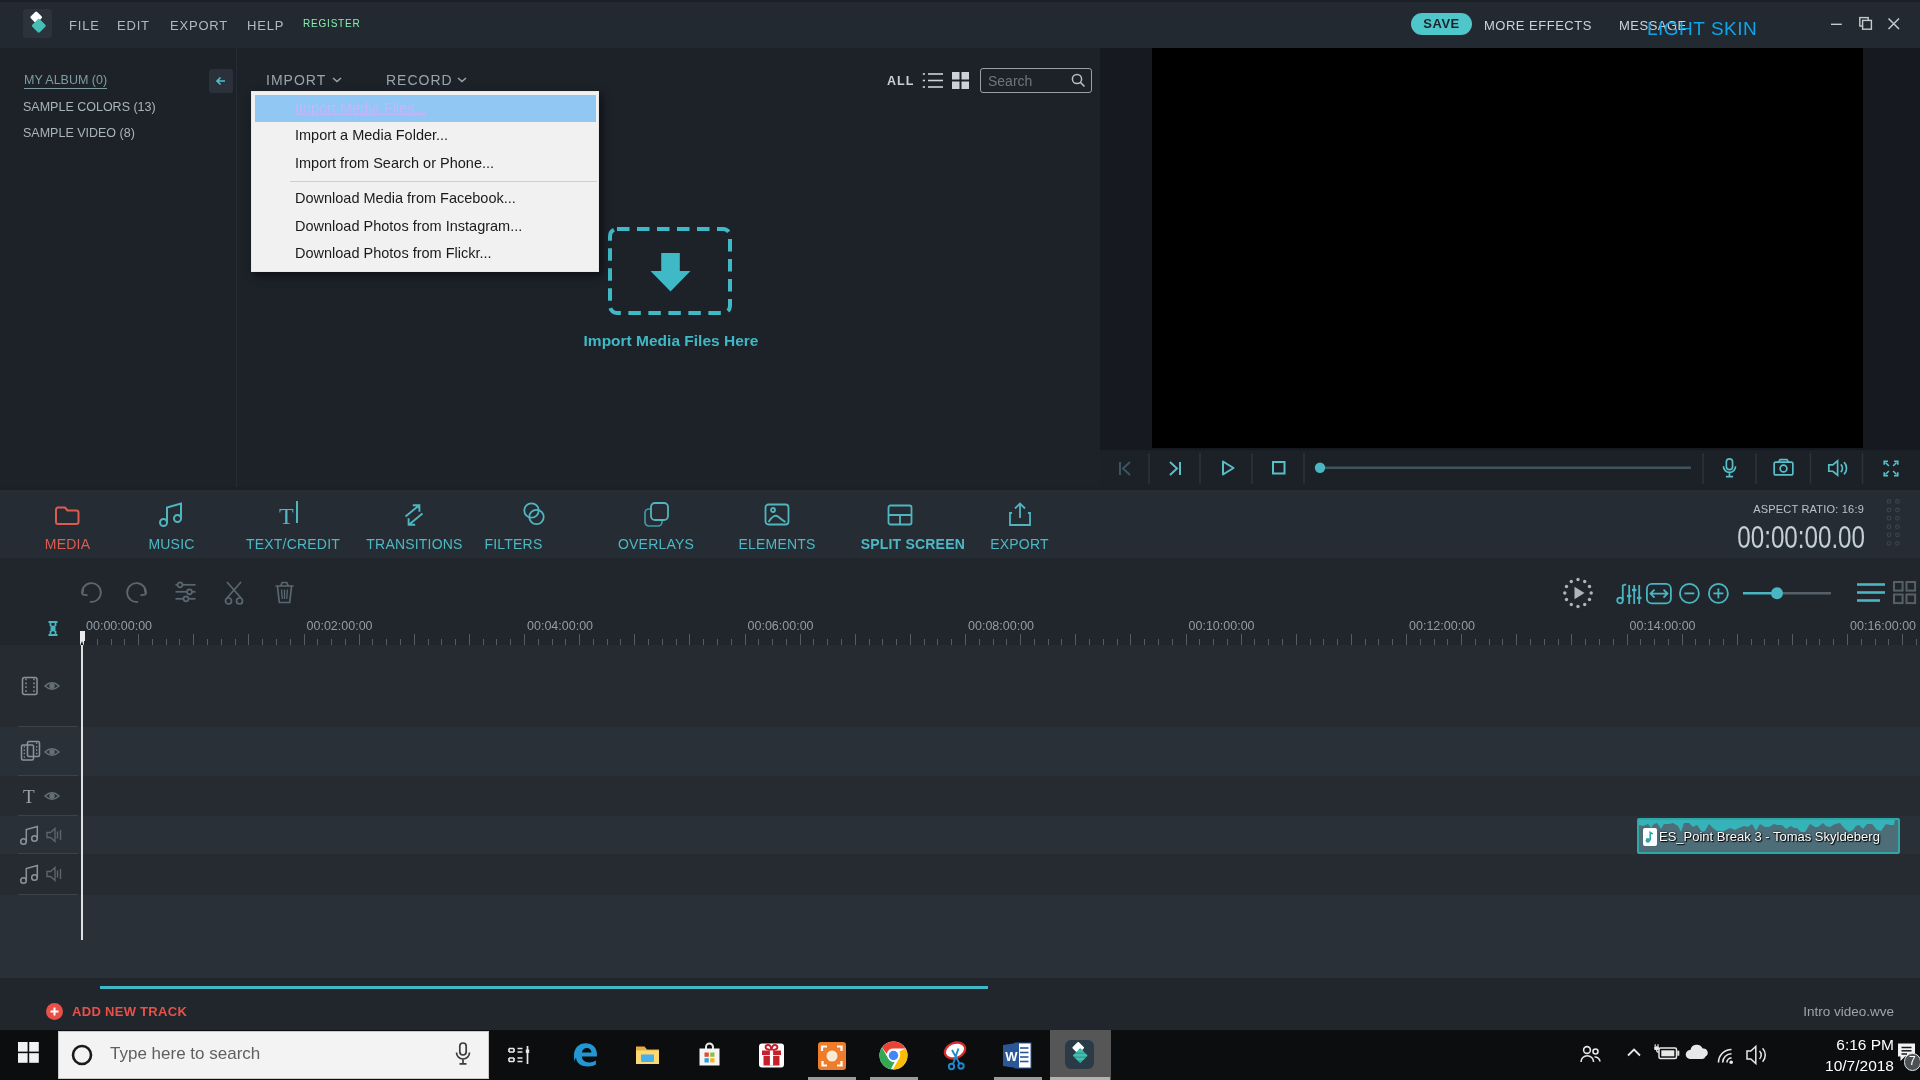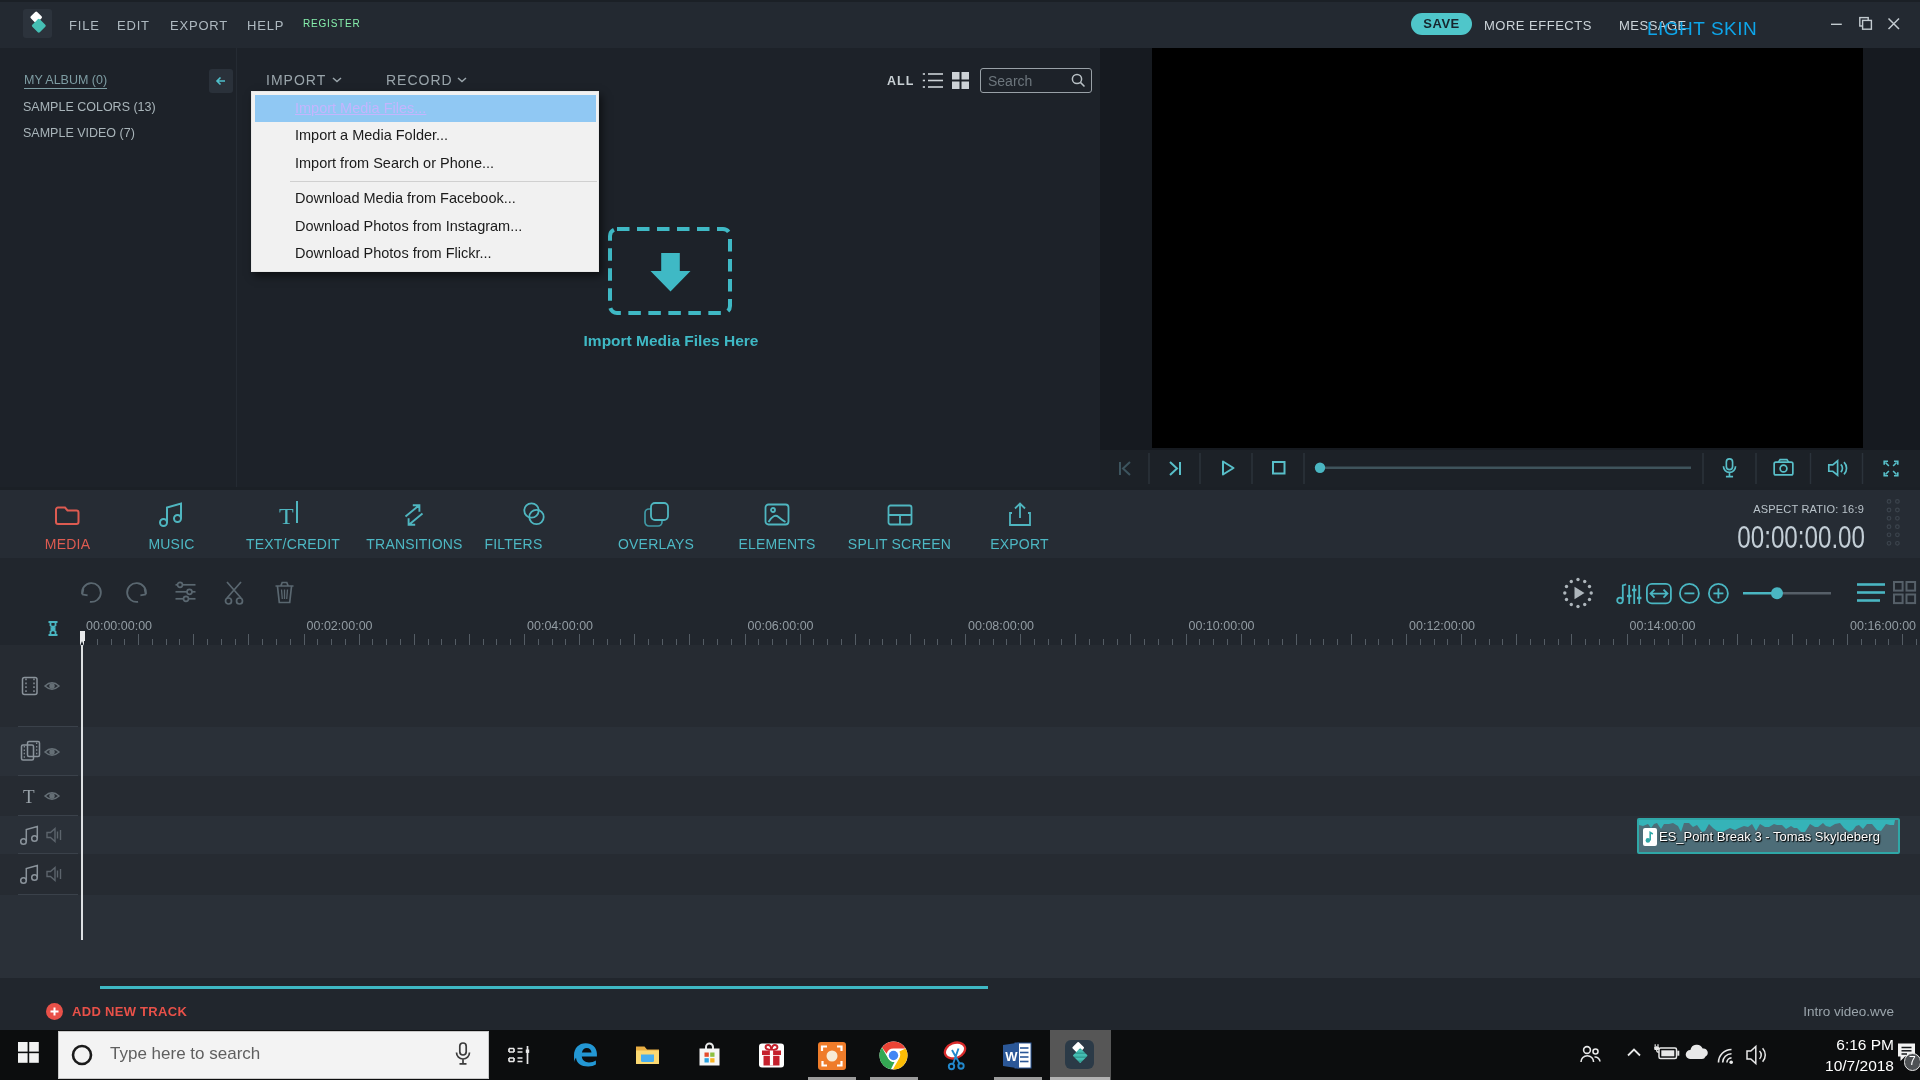--- a/index.html
+++ b/index.html
@@ -31,21 +31,21 @@
     <line x1="3" y1="10.3" x2="13.8" y2="10.3" stroke="#c3cbd0" stroke-width="1.4"></line>
     <rect x="31.8" y="3.6" width="8.4" height="8.4" fill="none" stroke="#c3cbd0" stroke-width="1.4"></rect>
     <rect x="34.6" y="6.4" width="8.8" height="8.8" fill="#232931" stroke="#c3cbd0" stroke-width="1.4"></rect>
     <path d="M60.5 4.5 L71 15 M71 4.5 L60.5 15" stroke="#c3cbd0" stroke-width="1.5"></path>
   </svg>
 
   <div class="abs" id="mediapanel" style="left:0;top:48px;width:1100px;height:439px;background:#1d2229;"></div>
   <div class="abs" style="left:236px;top:48px;width:1px;height:439px;background:#252b33;"></div>
   <div class="abs" style="left:24px;top:73px;font-size:12.5px;color:#7e9da3;border-bottom:1px solid #7e9da3;padding-bottom:1px;">MY ALBUM (0)</div>
   <div class="abs" style="left:23px;top:100px;font-size:12.5px;color:#a9b5ba;">SAMPLE COLORS (13)</div>
-  <div class="abs" style="left:23px;top:126px;font-size:12.5px;color:#a9b5ba;">SAMPLE VIDEO (7)</div>
+  <div class="abs" style="left:23px;top:126px;font-size:12.5px;color:#a9b5ba;">SAMPLE VIDEO (8)</div>
   <div class="abs" style="left:209px;top:69px;width:24px;height:24px;background:#2a313a;border-radius:3px;"></div>
   <svg class="abs" style="left:209px;top:69px;" width="24" height="24" viewBox="0 0 24 24">
     <path d="M16 12 H8 M11.5 8.5 L8 12 l3.5 3.5" fill="none" stroke="#4fc0cb" stroke-width="1.6"></path>
   </svg>
   <div class="abs" style="left:266px;top:72px;font-size:14px;letter-spacing:1px;color:#9aa5ab;">IMPORT</div>
   <svg class="abs" style="left:331px;top:76px;" width="12" height="8" viewBox="0 0 12 8">
       <path d="M2 2 l4 3.5 L10 2" fill="none" stroke="#9aa5ab" stroke-width="1.5"></path>
     </svg>
   <div class="abs" style="left:386px;top:72px;font-size:14px;letter-spacing:1px;color:#9aa5ab;">RECORD</div>
   <svg class="abs" style="left:456px;top:76px;" width="12" height="8" viewBox="0 0 12 8">
@@ -197,21 +197,21 @@
     </g>
   </svg>
   <div class="abs tblbl" style="left:726.5px;top:536px;width:101px;text-align:center;font-size:14px;letter-spacing:0.2px;color:#4db8c4;">ELEMENTS</div>
 
   <svg class="abs" style="left:887px;top:504px;" width="26" height="22" viewBox="0 0 26 22">
     <g fill="none" stroke="#4fb6c0" stroke-width="1.8">
       <rect x="1.5" y="1.5" width="23" height="19" rx="2"></rect>
       <path d="M1.5 11 h23 M13 11 v9.5"></path>
     </g>
   </svg>
-  <div class="abs tblbl" style="left:834px;top:536px;width:131px;text-align:center;font-size:14px;letter-spacing:0.2px;color:#4db8c4;">SPLIT SCREEN</div>
+  <div class="abs tblbl" style="left:834px;top:536px;width:131px;text-align:right;font-size:14px;letter-spacing:0.2px;color:#4db8c4;font-weight:bold;">SPLIT SCREEN</div>
 
   <svg class="abs" style="left:1008px;top:501px;" width="24" height="26" viewBox="0 0 24 26">
     <g fill="none" stroke="#4fb6c0" stroke-width="1.8">
       <path d="M12 17 V3 M7 7.5 L12 2.5 l5 5"></path>
       <path d="M4 12 H2 v12 h20 V12 h-2"></path>
     </g>
   </svg>
   <div class="abs tblbl" style="left:969px;top:536px;width:101px;text-align:center;font-size:14px;letter-spacing:0.2px;color:#4db8c4;">EXPORT</div>
 
   <div class="abs" style="left:1664px;top:503px;width:200px;text-align:right;font-size:11px;letter-spacing:0.2px;color:#b9c3ca;">ASPECT RATIO: 16:9</div>

